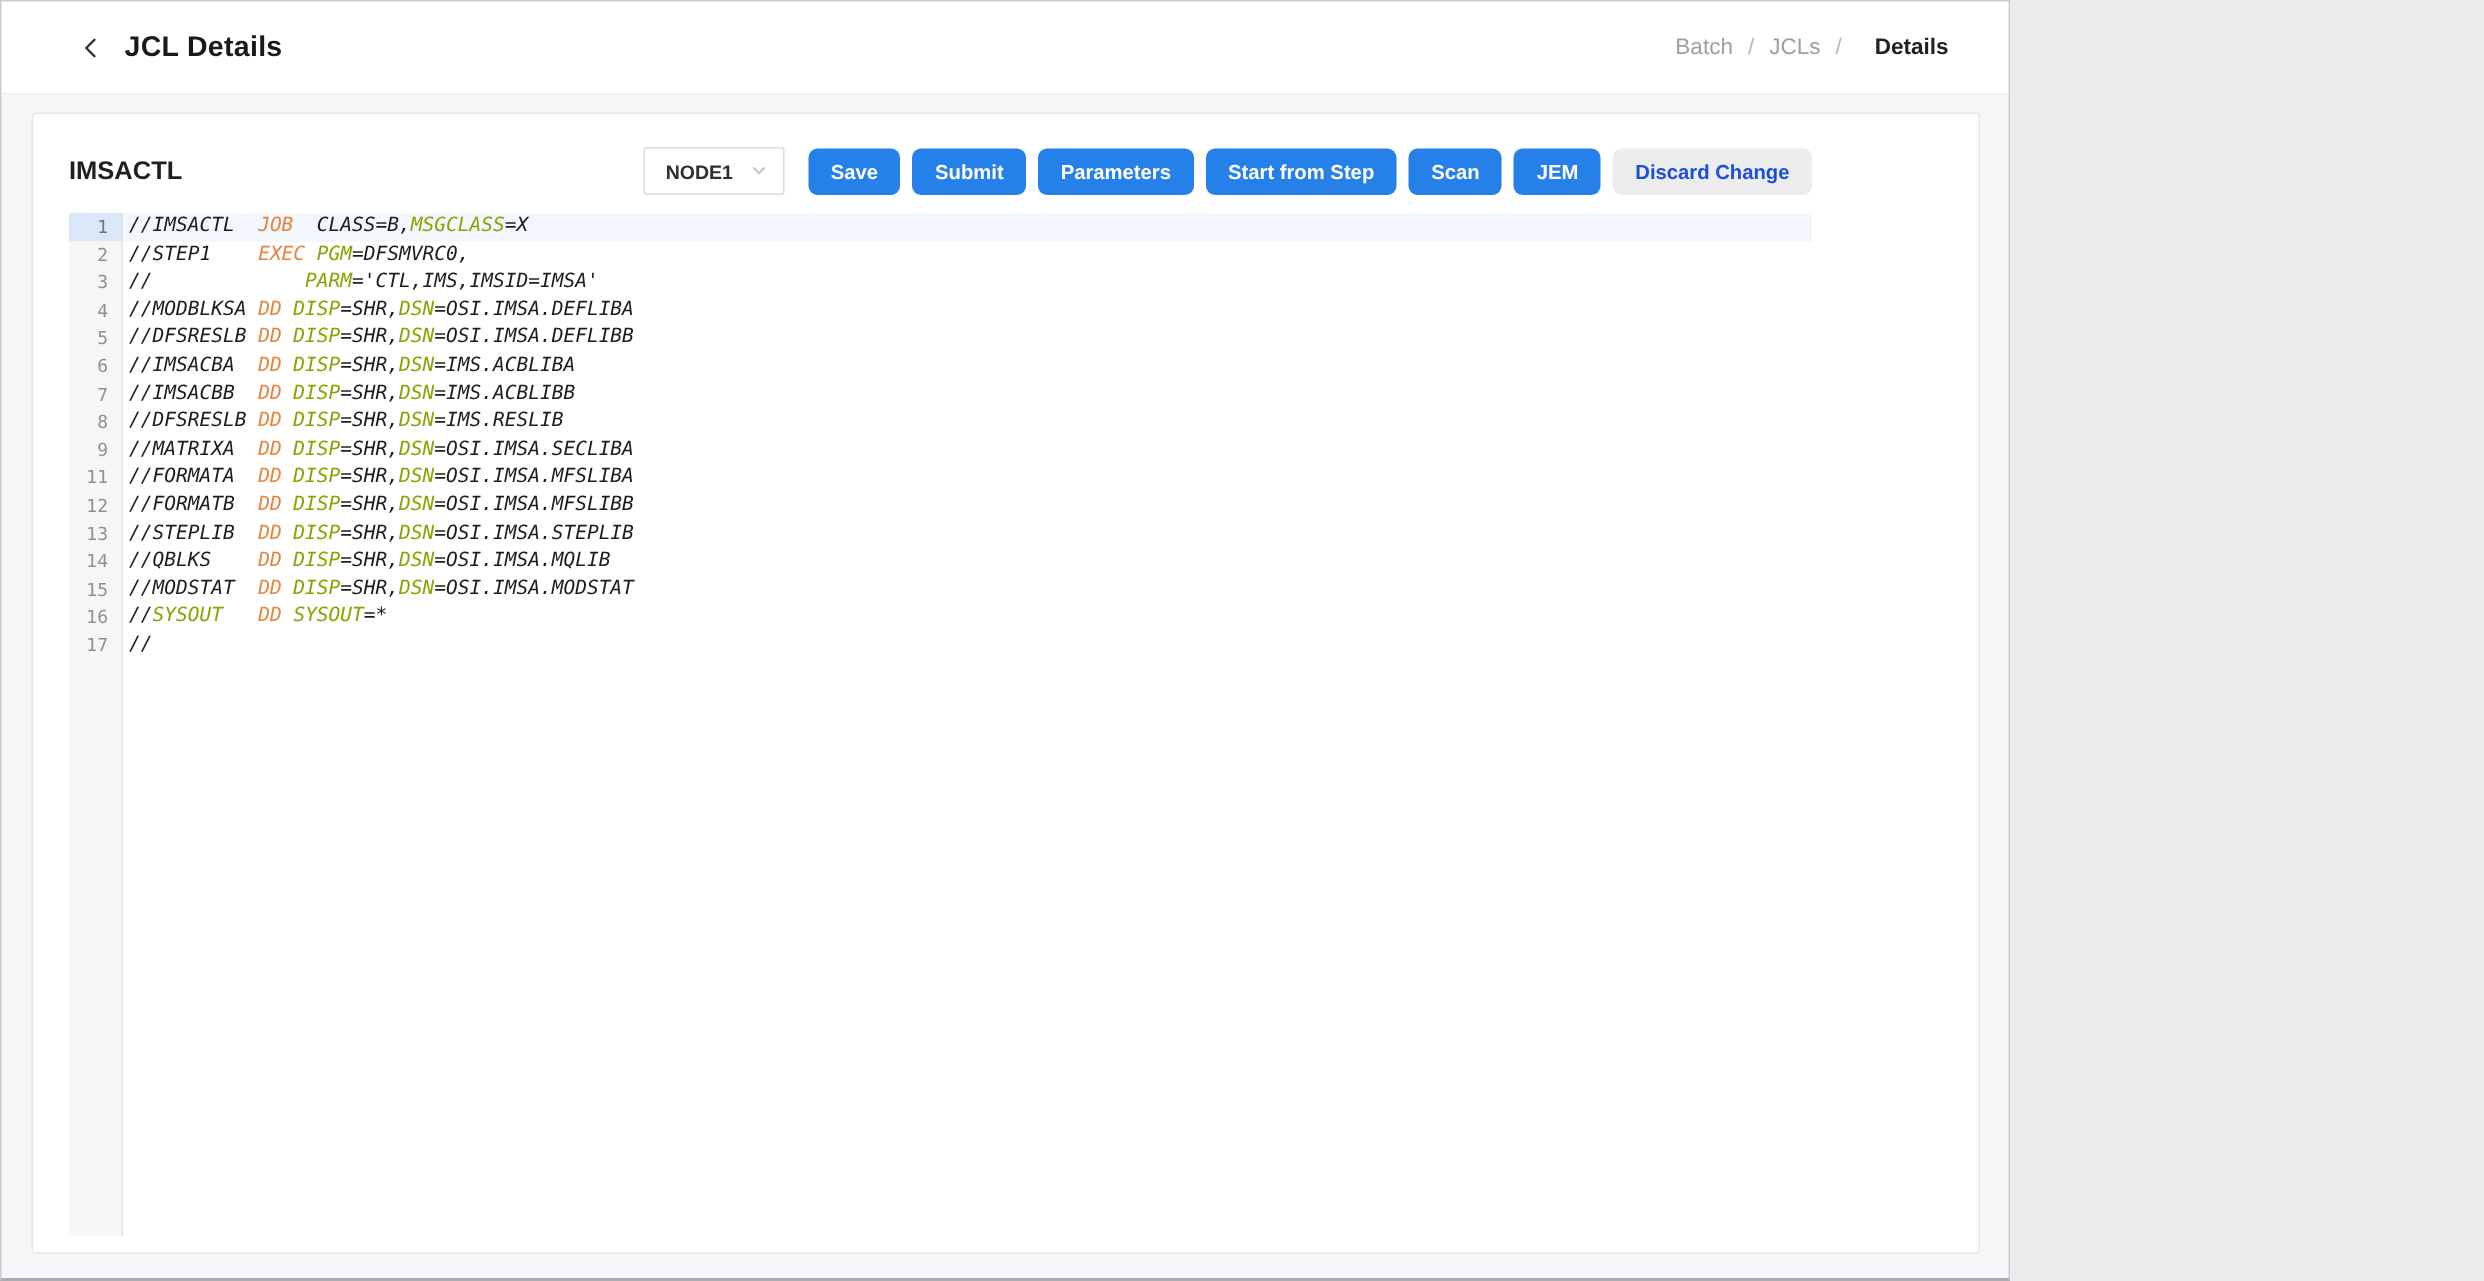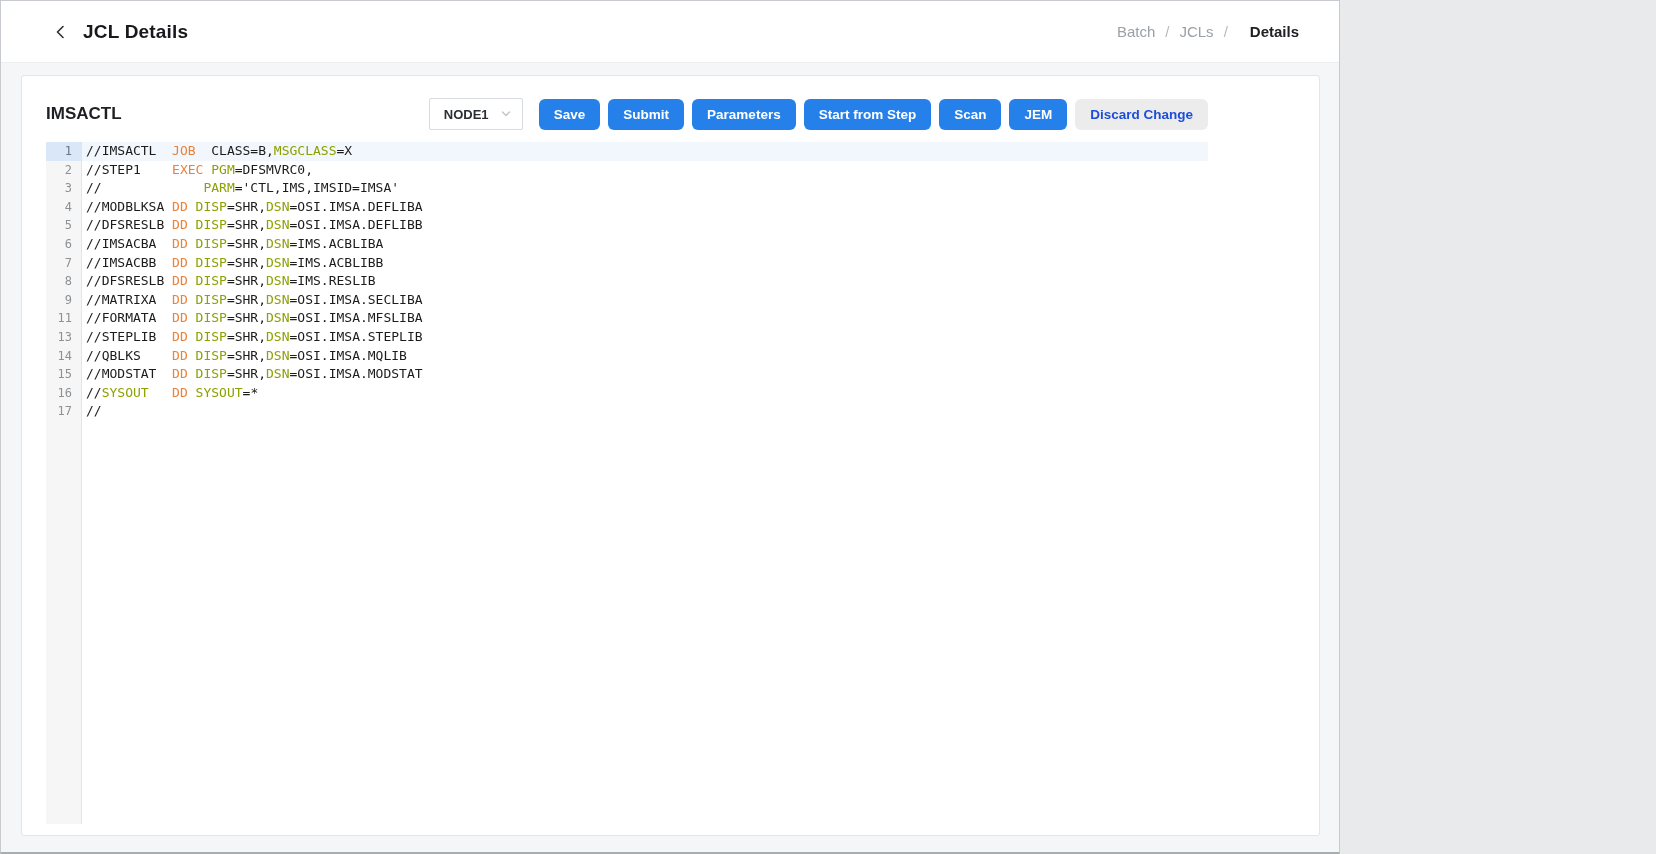--- a/index.html
+++ b/index.html
@@ -57,21 +57,21 @@
     font-family:"DejaVu Sans Mono", monospace;
   }
   .line { display:flex; height:18.6px; flex:0 0 auto; }
   .gutter-cell {
     width:36px; flex:0 0 36px; background:#f6f6f6; border-right:1px solid #e4e4e4;
     color:#8c9196; font-size:12px; line-height:18.6px; text-align:right;
     padding-right:9px; font-family:"DejaVu Sans Mono", monospace;
   }
   .code-cell {
     flex:1; padding-left:4px; white-space:pre;
-    font-size:13px; line-height:18.6px; color:var(--code-text, #1c1c1c);
+    font-size:13px; line-height:18.6px; color:var(--code-text, #1c1c1c);font-style:italic;
   }
   .line.active .gutter-cell { background:var(--active-gutter, #d9e7f8); color:#6b7683; }
   .line.active .code-cell  { background:var(--active-line, #f1f7fd); }
   .line.filler { flex:1 1 auto; height:auto; }
   .tok-plain    { color:var(--code-text, #1c1c1c); }
   .tok-operator { color:var(--kw-orange, #e8833c); }
   .tok-keyword  { color:var(--kw-green, #8da101); }
 </style>
 </head>
 <body>
@@ -157,20 +157,24 @@
           </div>
           <div class="line">
             <div class="gutter-cell">9</div>
             <div class="code-cell"><span class="tok-plain">//MATRIXA  </span><span class="tok-operator">DD</span><span class="tok-plain"> </span><span class="tok-keyword">DISP</span><span class="tok-plain">=SHR,</span><span class="tok-keyword">DSN</span><span class="tok-plain">=OSI.IMSA.SECLIBA</span></div>
           </div>
           <div class="line">
             <div class="gutter-cell">11</div>
             <div class="code-cell"><span class="tok-plain">//FORMATA  </span><span class="tok-operator">DD</span><span class="tok-plain"> </span><span class="tok-keyword">DISP</span><span class="tok-plain">=SHR,</span><span class="tok-keyword">DSN</span><span class="tok-plain">=OSI.IMSA.MFSLIBA</span></div>
           </div>
           <div class="line">
+            <div class="gutter-cell">12</div>
+            <div class="code-cell"><span class="tok-plain">//FORMATB  </span><span class="tok-operator">DD</span><span class="tok-plain"> </span><span class="tok-keyword">DISP</span><span class="tok-plain">=SHR,</span><span class="tok-keyword">DSN</span><span class="tok-plain">=OSI.IMSA.MFSLIBB</span></div>
+          </div>
+          <div class="line">
             <div class="gutter-cell">13</div>
             <div class="code-cell"><span class="tok-plain">//STEPLIB  </span><span class="tok-operator">DD</span><span class="tok-plain"> </span><span class="tok-keyword">DISP</span><span class="tok-plain">=SHR,</span><span class="tok-keyword">DSN</span><span class="tok-plain">=OSI.IMSA.STEPLIB</span></div>
           </div>
           <div class="line">
             <div class="gutter-cell">14</div>
             <div class="code-cell"><span class="tok-plain">//QBLKS    </span><span class="tok-operator">DD</span><span class="tok-plain"> </span><span class="tok-keyword">DISP</span><span class="tok-plain">=SHR,</span><span class="tok-keyword">DSN</span><span class="tok-plain">=OSI.IMSA.MQLIB</span></div>
           </div>
           <div class="line">
             <div class="gutter-cell">15</div>
             <div class="code-cell"><span class="tok-plain">//MODSTAT  </span><span class="tok-operator">DD</span><span class="tok-plain"> </span><span class="tok-keyword">DISP</span><span class="tok-plain">=SHR,</span><span class="tok-keyword">DSN</span><span class="tok-plain">=OSI.IMSA.MODSTAT</span></div>

